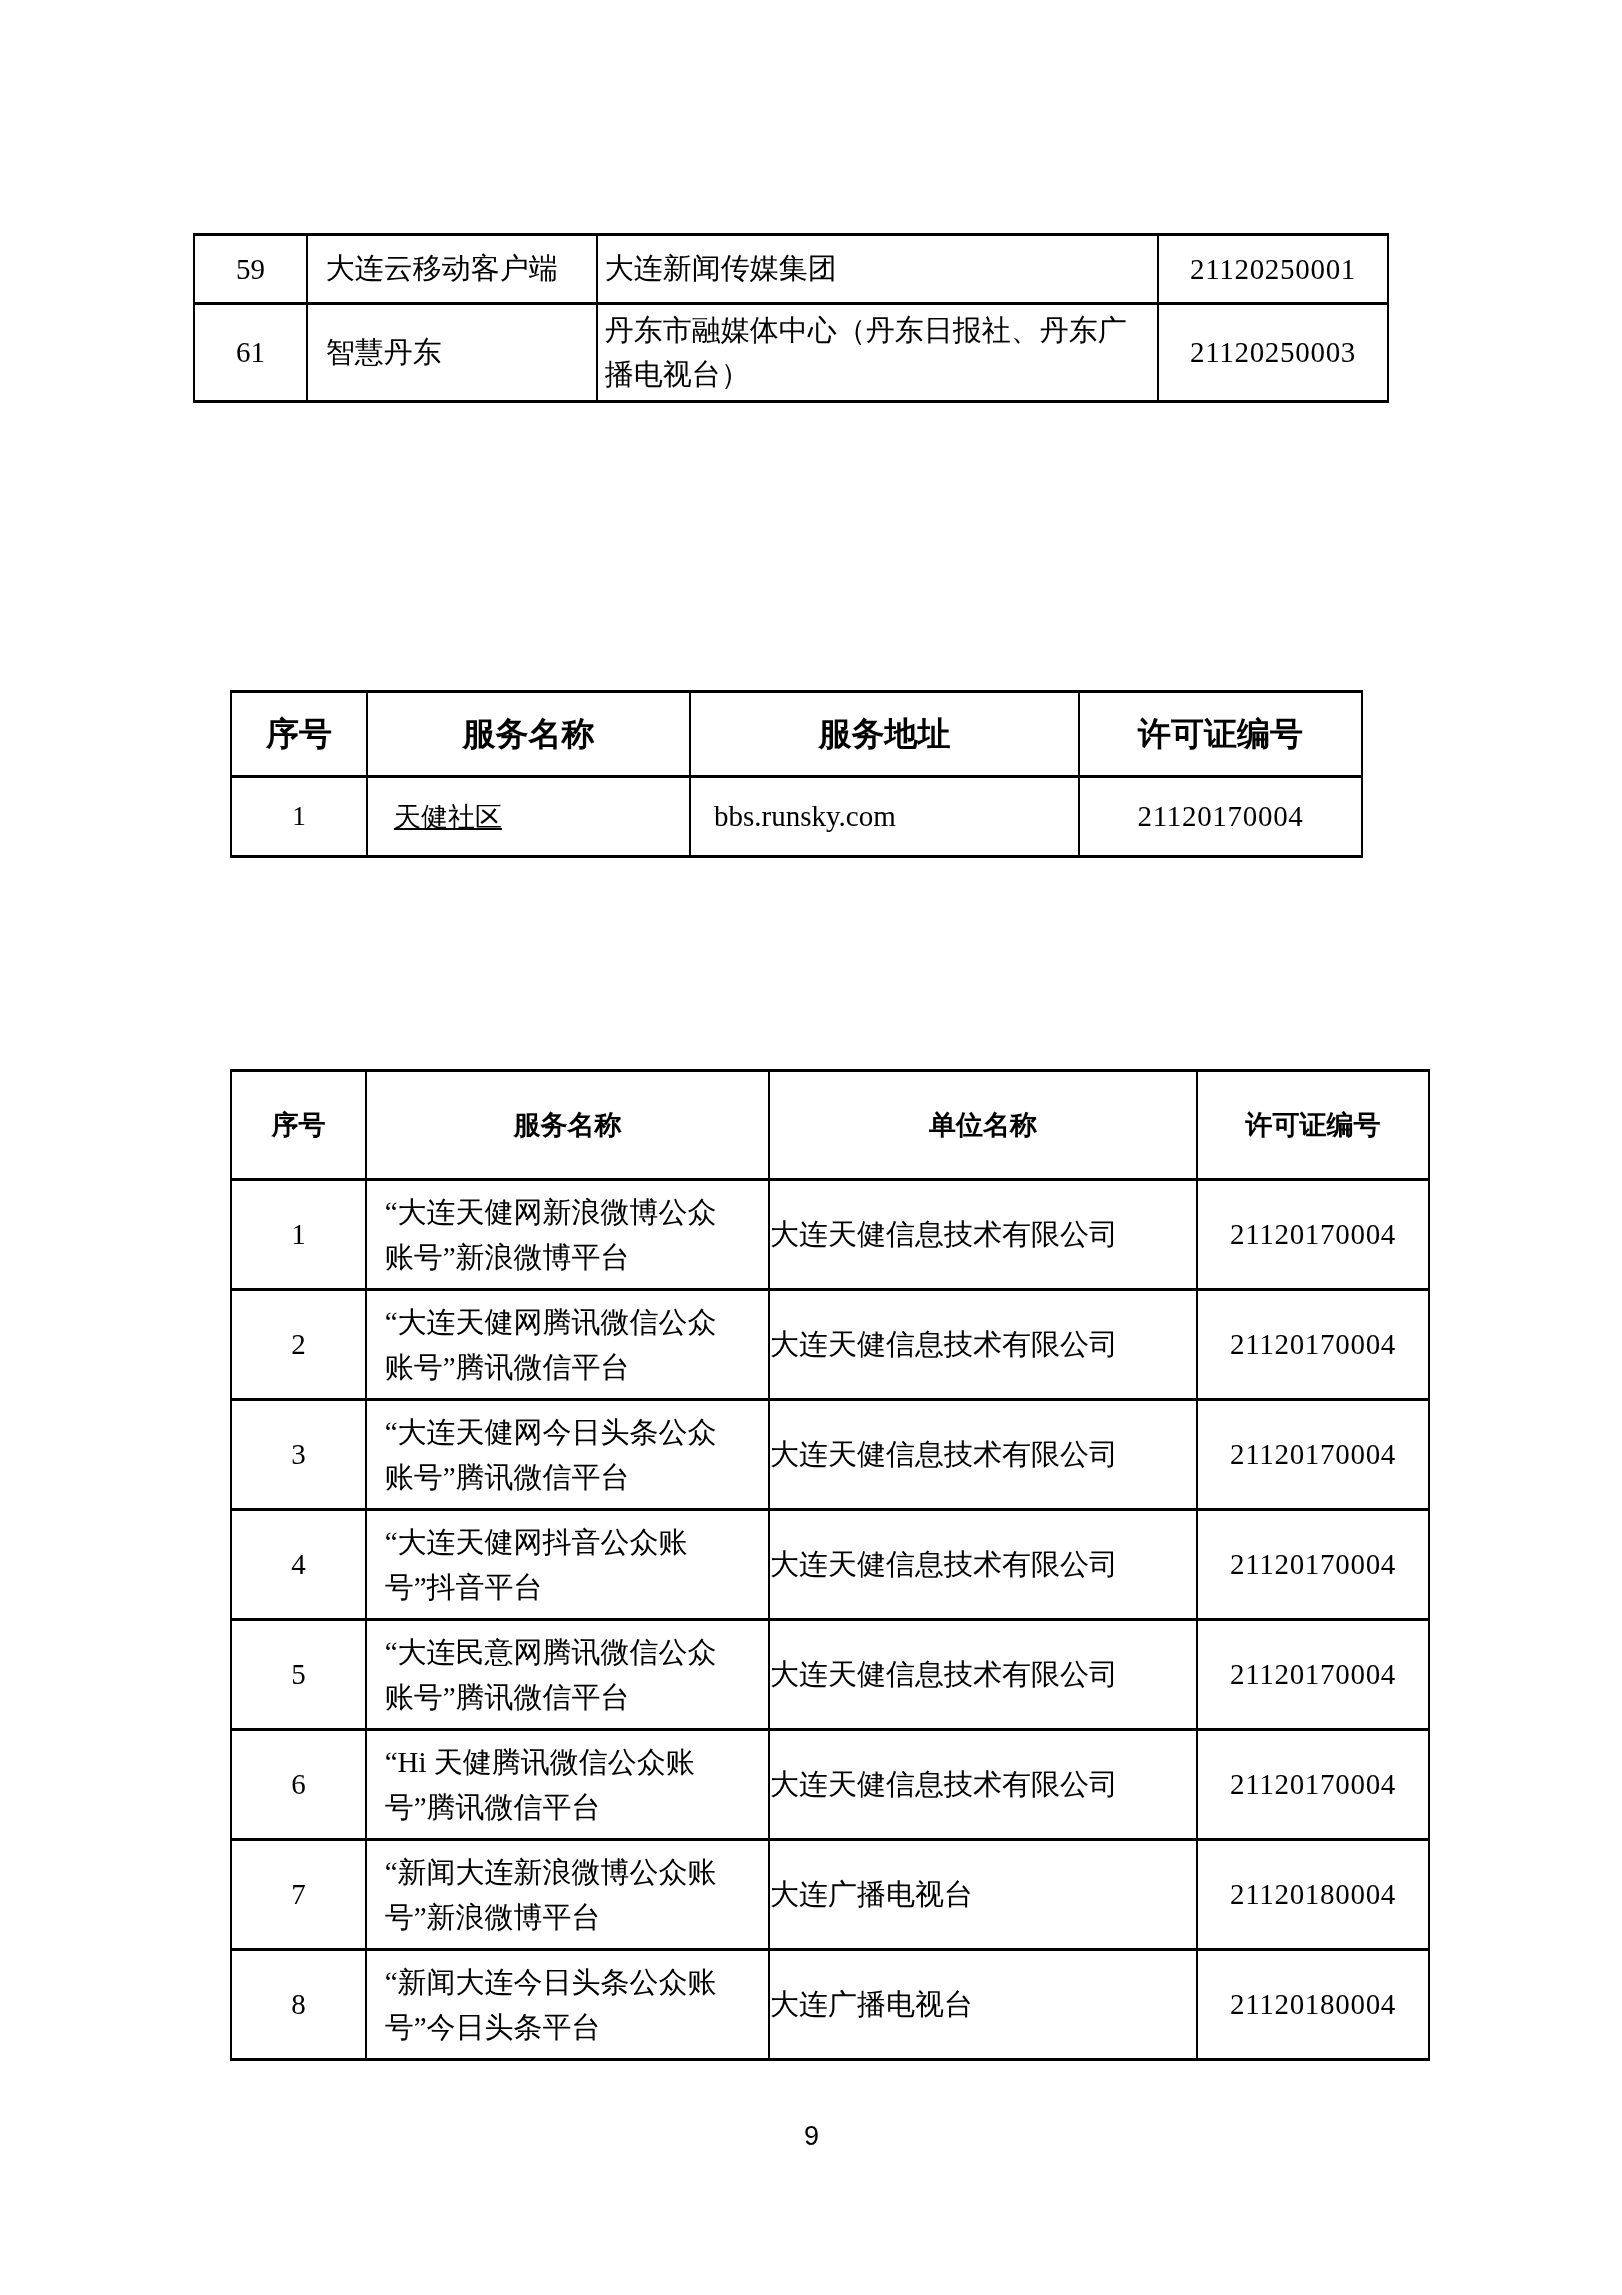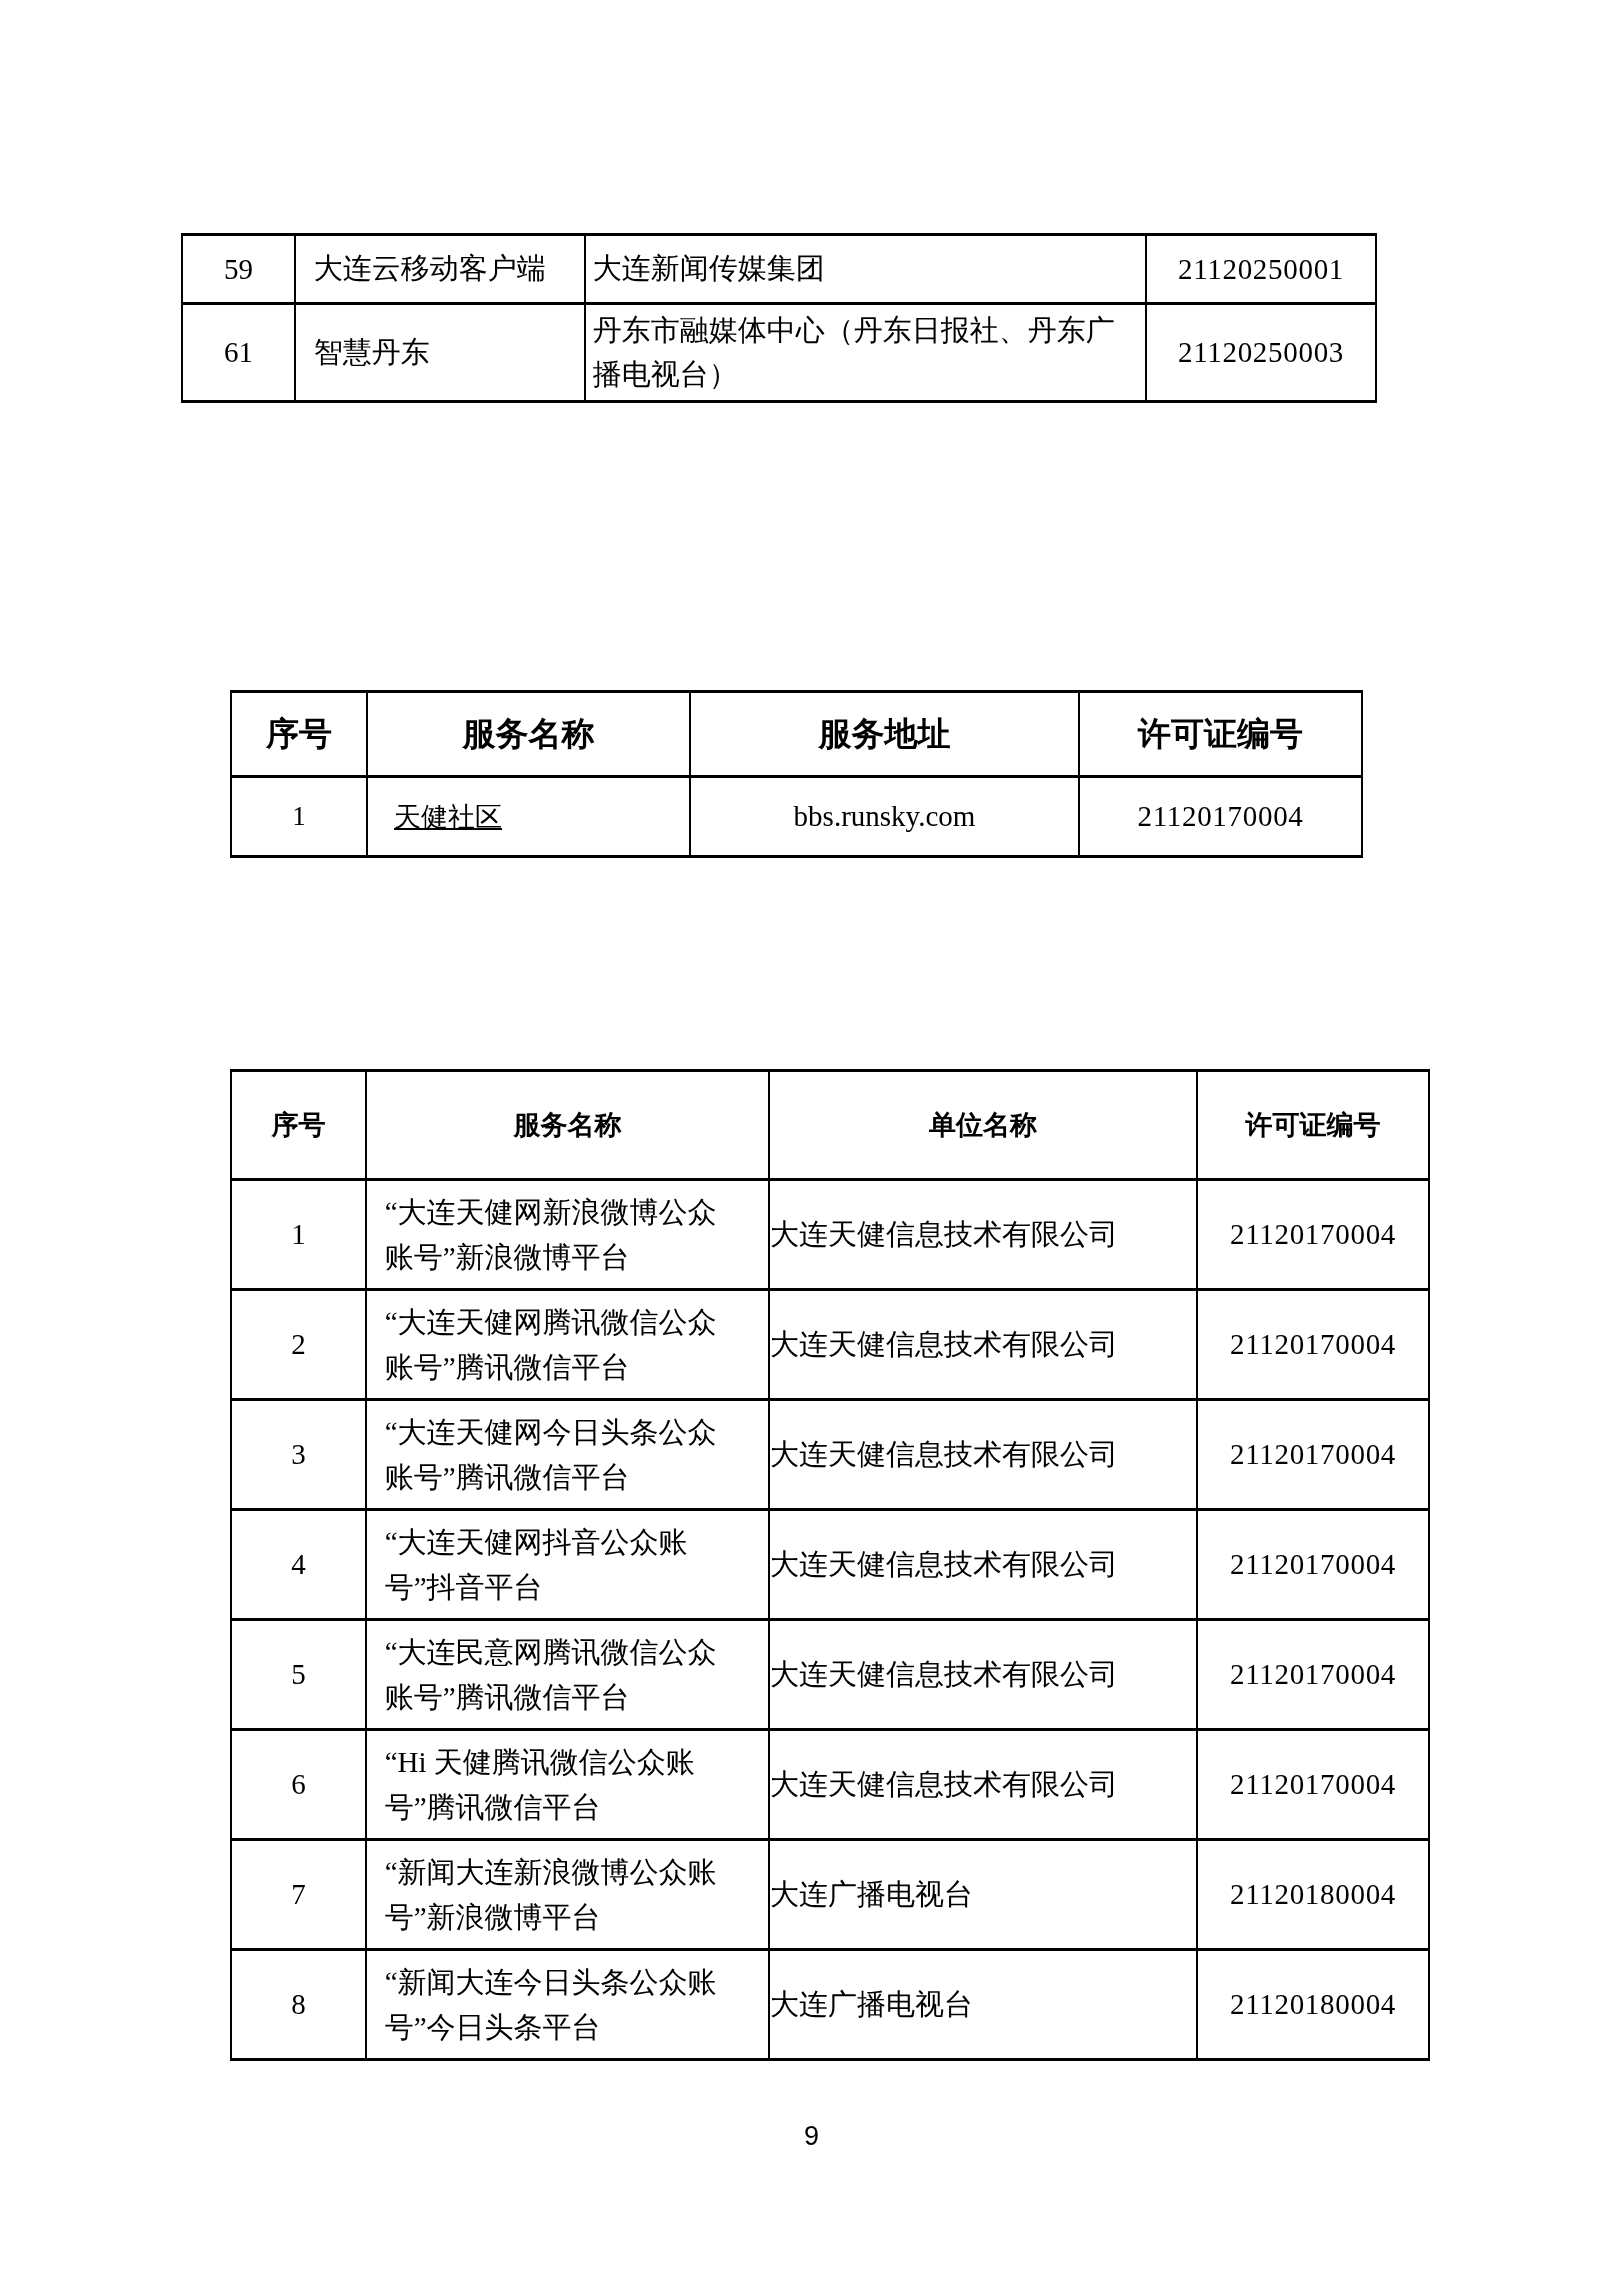--- a/index.html
+++ b/index.html
@@ -27,29 +27,29 @@
     vertical-align: middle;
     overflow: hidden;
     padding: 0;
     font-weight: normal;
   }
   table.t th { font-weight: bold; text-align: center; margin-left: 30px; }
   .c-no  { text-align: center; }
   .c-lic { text-align: center; letter-spacing: 0.7px; }
 
   
-  #t1 { left: 181px; top: 233px; width: 1194px; font-size: 29px; }
+  #t1 { left: 193px; top: 233px; width: 1194px; font-size: 29px; }
   #t1 .c-name { text-align: left; padding-left: 17.7px; }
   #t1 .c-org  { text-align: left; padding: 4.1px 19px 4.1px 6.8px; line-height: 1.5; }
 
   
   #t2 { left: 230px; top: 690px; width: 1131px; font-size: 27px; }
   #t2 th { font-size: 33px; }
   #t2 .c-name { text-align: left; padding-left: 26px; text-decoration: underline; }
-  #t2 .c-addr { text-align: center; padding-left: 0; font-size: 29px; }
+  #t2 .c-addr { text-align: left; padding-left: 23px; font-size: 29px; }
   #t2 .c-lic  { font-size: 29px; }
 
   
   #t3 { left: 230px; top: 1069px; width: 1198px; font-size: 29px; }
   #t3 th { font-size: 27px; }
   #t3 .c-name { text-align: left; padding: 4.1px 27px 4.1px 17.7px; line-height: 1.55; }
   #t3 .c-org  { text-align: left; }
 
   .heading {
     position: absolute;

